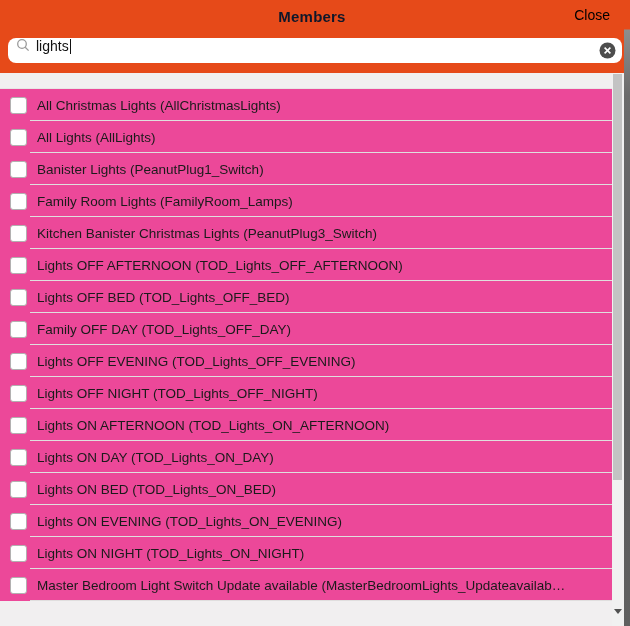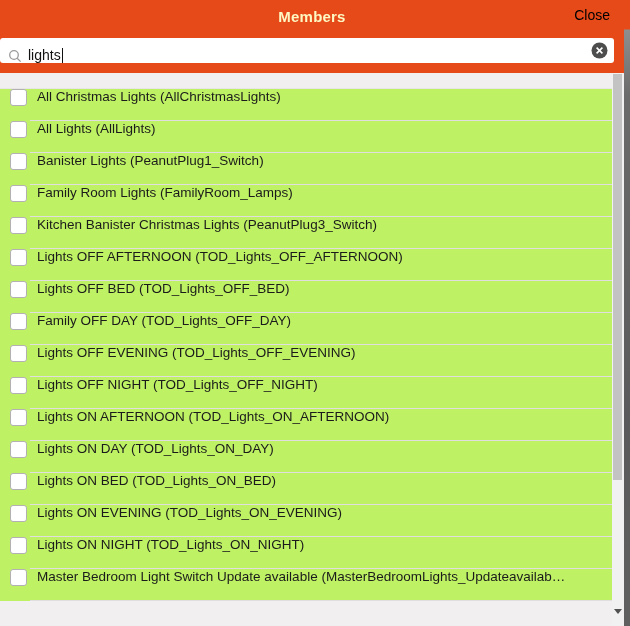--- a/index.html
+++ b/index.html
@@ -9,53 +9,53 @@
     -webkit-font-smoothing:antialiased;
   }
   
   .header{
     position:absolute;left:0;top:0;width:624px;height:73px;
     background:#E64A19;z-index:2;
   }
   .titlebar{position:relative;height:32px;}
   .title{
     position:absolute;left:0;right:0;top:8px;text-align:center;
-    color:#fef9c3;font-size:15px;font-weight:bold;letter-spacing:.2px;
+    color:#0f172a;font-size:15px;font-weight:bold;letter-spacing:.2px;
   }
   .close-btn{
     position:absolute;right:14px;top:7px;background:transparent;border:none;
     color:#000000;font-size:14px;padding:0;cursor:pointer;
     font-family:"Liberation Sans", sans-serif;
   }
   .search-box{
-    position:absolute;left:0;top:38px;width:614px;height:25px;
-    background:#ffffff;border-radius:3px;box-sizing:border-box;
-    display:flex;align-items:flex-end;
+    position:absolute;left:8px;top:38px;width:614px;height:25px;
+    background:#ffffff;border-radius:8px;box-sizing:border-box;
+    display:flex;align-items:flex-start;
   }
   .search-icon{display:inline-flex;margin-left:8px;flex:0 0 auto;}
   .search-text{
     margin-left:6px;font-size:14px;color:#111111;white-space:pre;
     display:inline-flex;align-items:center;
   }
   .caret{
     display:inline-block;width:1px;height:15px;background:#111111;margin-left:1px;
   }
   .clear-btn{
     position:absolute;right:6px;top:4px;width:17px;height:17px;
     border:none;background:transparent;padding:0;cursor:pointer;line-height:0;
   }
   
   .content{
     position:absolute;left:0;top:73px;width:612px;height:553px;
     background:#f1eff0;overflow:hidden;
   }
   .rows{margin-top:15px;}
   .row{
-    position:relative;height:32px;background:#bef264;
-    display:flex;
+    position:relative;height:32px;background:#ec4899;
+    display:flex;align-items:center;
   }
   .row::after{
     content:"";position:absolute;left:30px;right:0;bottom:0;
     border-bottom:1px solid #e0dede;
   }
   .row:first-child{border-top:1px solid #e7e5e5;}
   .checkbox{
     flex:0 0 auto;width:15px;height:15px;margin-left:10px;
     background:#ffffff;border:1px solid #b2b0b0;border-radius:3px;
   }

